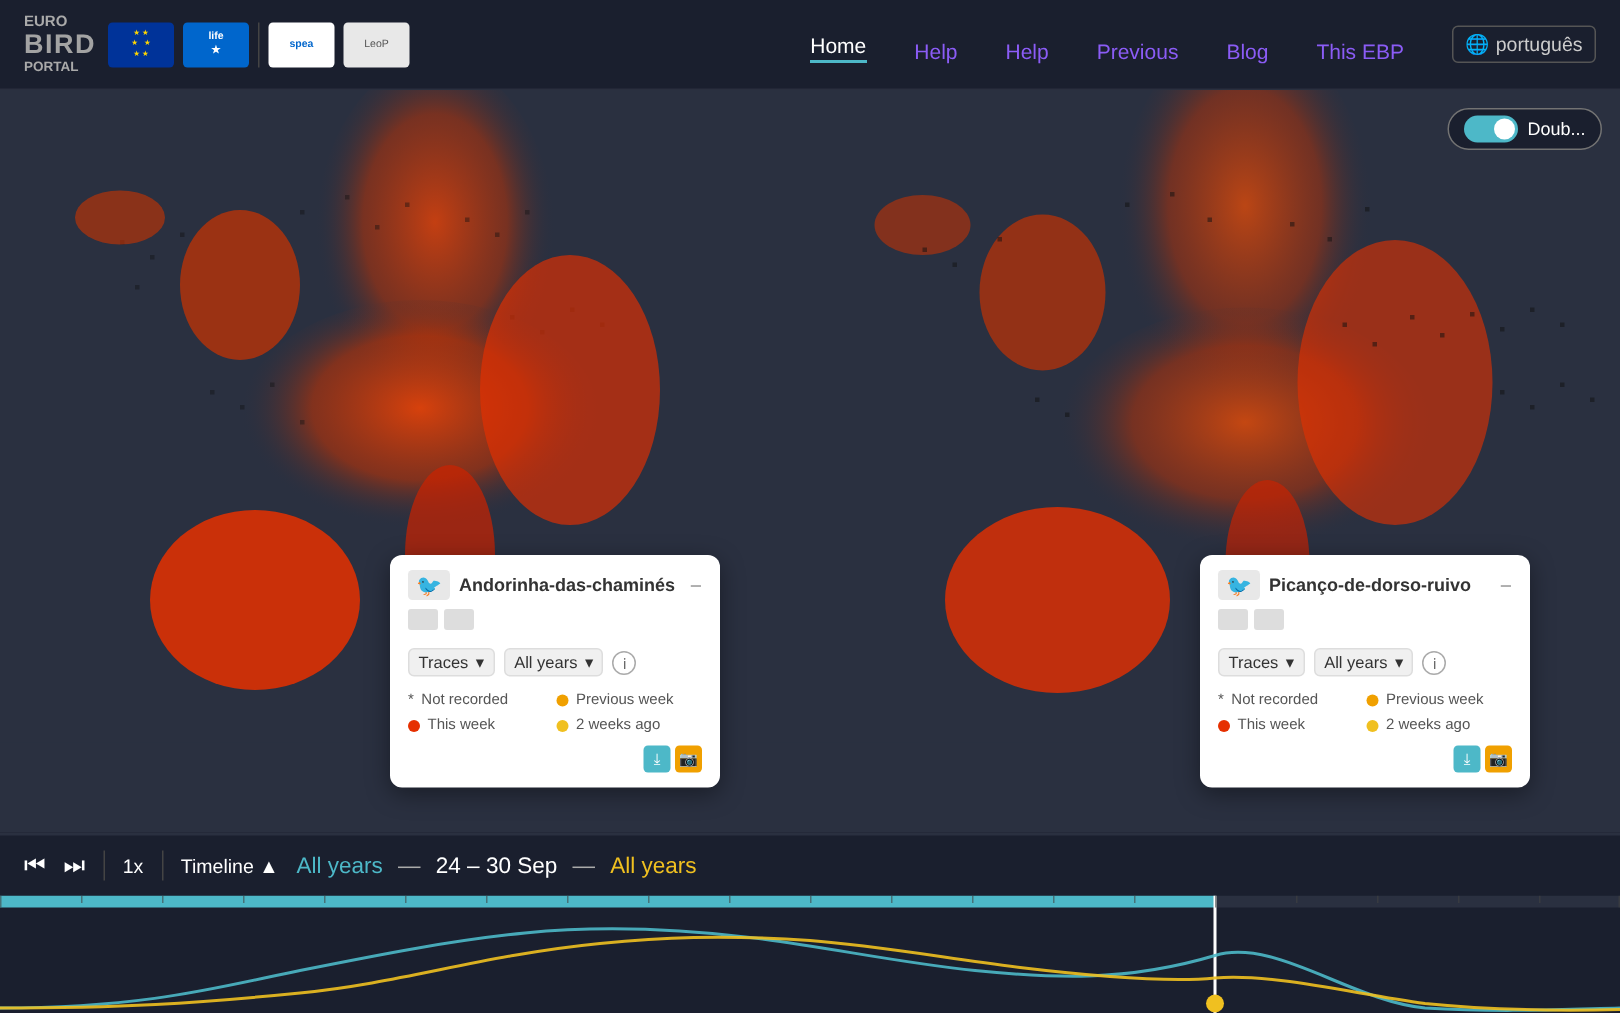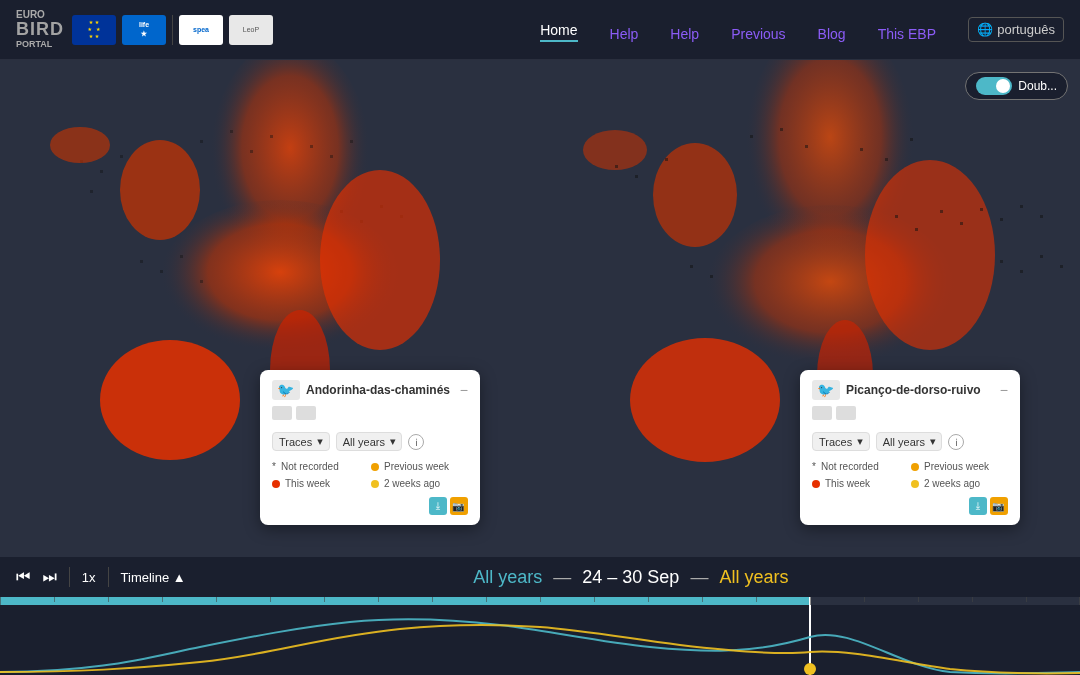--- a/index.html
+++ b/index.html
@@ -251,22 +251,22 @@
       font-size: 16px;
       cursor: pointer;
     }
     .speed-label {
       color: white;
       font-size: 13px;
     }
     .tl-divider { width: 1px; height: 20px; background: #444; }
     .timeline-label {
       color: white;
-      font-size: 18px;
-      text-align: center;
+      font-size: 15px;
+      text-align: left;
       flex: 1;
     }
     .tl-highlight { color: #4db8c8; }
     .tl-separator { color: #aaa; margin: 0 6px; }
     .tl-yellow { color: #f0c020; }
 
     
     .timeline-bar-area {
       position: relative;
       height: 80px;

